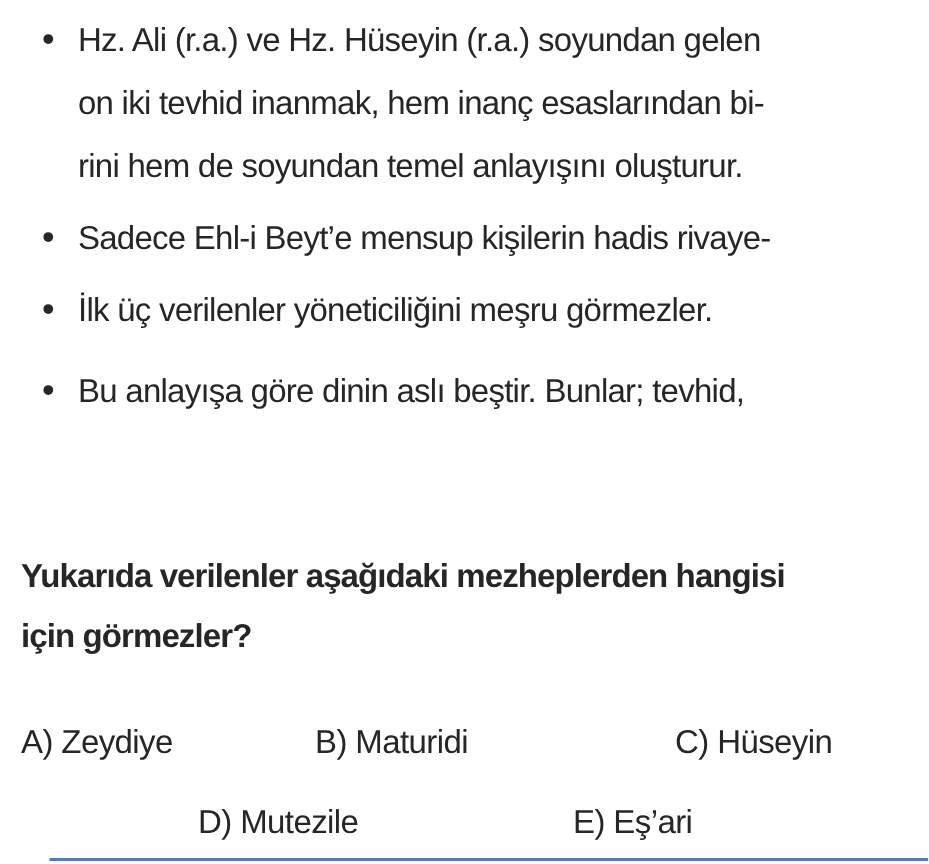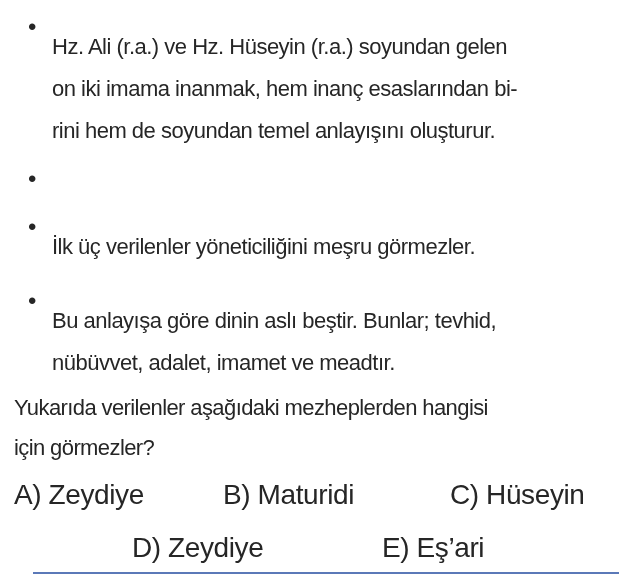--- a/index.html
+++ b/index.html
@@ -28,52 +28,52 @@
     margin-bottom: 6px;
   }
   .bullet-item:nth-child(3) { margin-bottom: 12px; }
   .bullet-marker {
     flex: 0 0 24px;
     width: 24px;
     font-size: 24px;
     line-height: 42px;
     color: #262626;
   }
-  .bullet-lines { flex: 1 1 auto; margin-top: 20px; }
+  .bullet-lines { flex: 1 1 auto; }
   .bullet-line {
     display: block;
     white-space: nowrap;
     font-size: 22px;
     line-height: 42px;
     letter-spacing: -0.5px;
   }
   
   .question {
     position: absolute;
     left: 14px;
-    top: 388px;
-    font-weight: 400;
+    top: 364px;
+    font-weight: 700;
   }
   .question-line {
     display: block;
     white-space: nowrap;
     font-size: 22px;
     line-height: 40px;
     letter-spacing: -0.6px;
   }
   
   .option {
     position: absolute;
     white-space: nowrap;
-    font-size: 28px;
+    font-size: 22px;
     line-height: 28px;
     letter-spacing: -0.4px;
   }
   .opt-a { left: 14px;  top: 481px; }
-  .opt-b { left: 223px; top: 481px; }
+  .opt-b { left: 210px; top: 481px; }
   .opt-c { left: 450px; top: 481px; }
   .opt-d { left: 132px; top: 534px; }
   .opt-e { left: 382px; top: 534px; }
   
   .bottom-line {
     position: absolute;
     left: 33px;
     right: 0;
     top: 572px;
     height: 2px;
@@ -84,56 +84,56 @@
 <body>
 
 <div class="page">
 
   <div class="bullets">
 
     <div class="bullet-item">
       <span class="bullet-marker">•</span>
       <div class="bullet-lines">
         <span class="bullet-line">Hz. Ali (r.a.) ve Hz. Hüseyin (r.a.) soyundan gelen</span>
-        <span class="bullet-line">on iki imama inanmak, hem inanç esaslarından bi-</span>
+        <span class="bullet-line">on iki tevhid inanmak, hem inanç esaslarından bi-</span>
         <span class="bullet-line">rini hem de soyundan temel anlayışını oluşturur.</span>
       </div>
     </div>
 
     <div class="bullet-item">
       <span class="bullet-marker">•</span>
       <div class="bullet-lines">
+        <span class="bullet-line">Sadece Ehl-i Beyt’e mensup kişilerin hadis rivaye-</span>
       </div>
     </div>
 
     <div class="bullet-item">
       <span class="bullet-marker">•</span>
       <div class="bullet-lines">
         <span class="bullet-line">İlk üç verilenler yöneticiliğini meşru görmezler.</span>
       </div>
     </div>
 
     <div class="bullet-item">
       <span class="bullet-marker">•</span>
       <div class="bullet-lines">
         <span class="bullet-line">Bu anlayışa göre dinin aslı beştir. Bunlar; tevhid,</span>
-        <span class="bullet-line">nübüvvet, adalet, imamet ve meadtır.</span>
       </div>
     </div>
 
   </div>
 
   <div class="question">
     <span class="question-line">Yukarıda verilenler aşağıdaki mezheplerden hangisi</span>
     <span class="question-line">için görmezler?</span>
   </div>
 
   <div>
     <span class="option opt-a">A) Zeydiye</span>
     <span class="option opt-b">B) Maturidi</span>
     <span class="option opt-c">C) Hüseyin</span>
-    <span class="option opt-d">D) Zeydiye</span>
+    <span class="option opt-d">D) Mutezile</span>
     <span class="option opt-e">E) Eş’ari</span>
   </div>
 
   <div class="bottom-line"></div>
 
 </div>
 
 </body></html>

